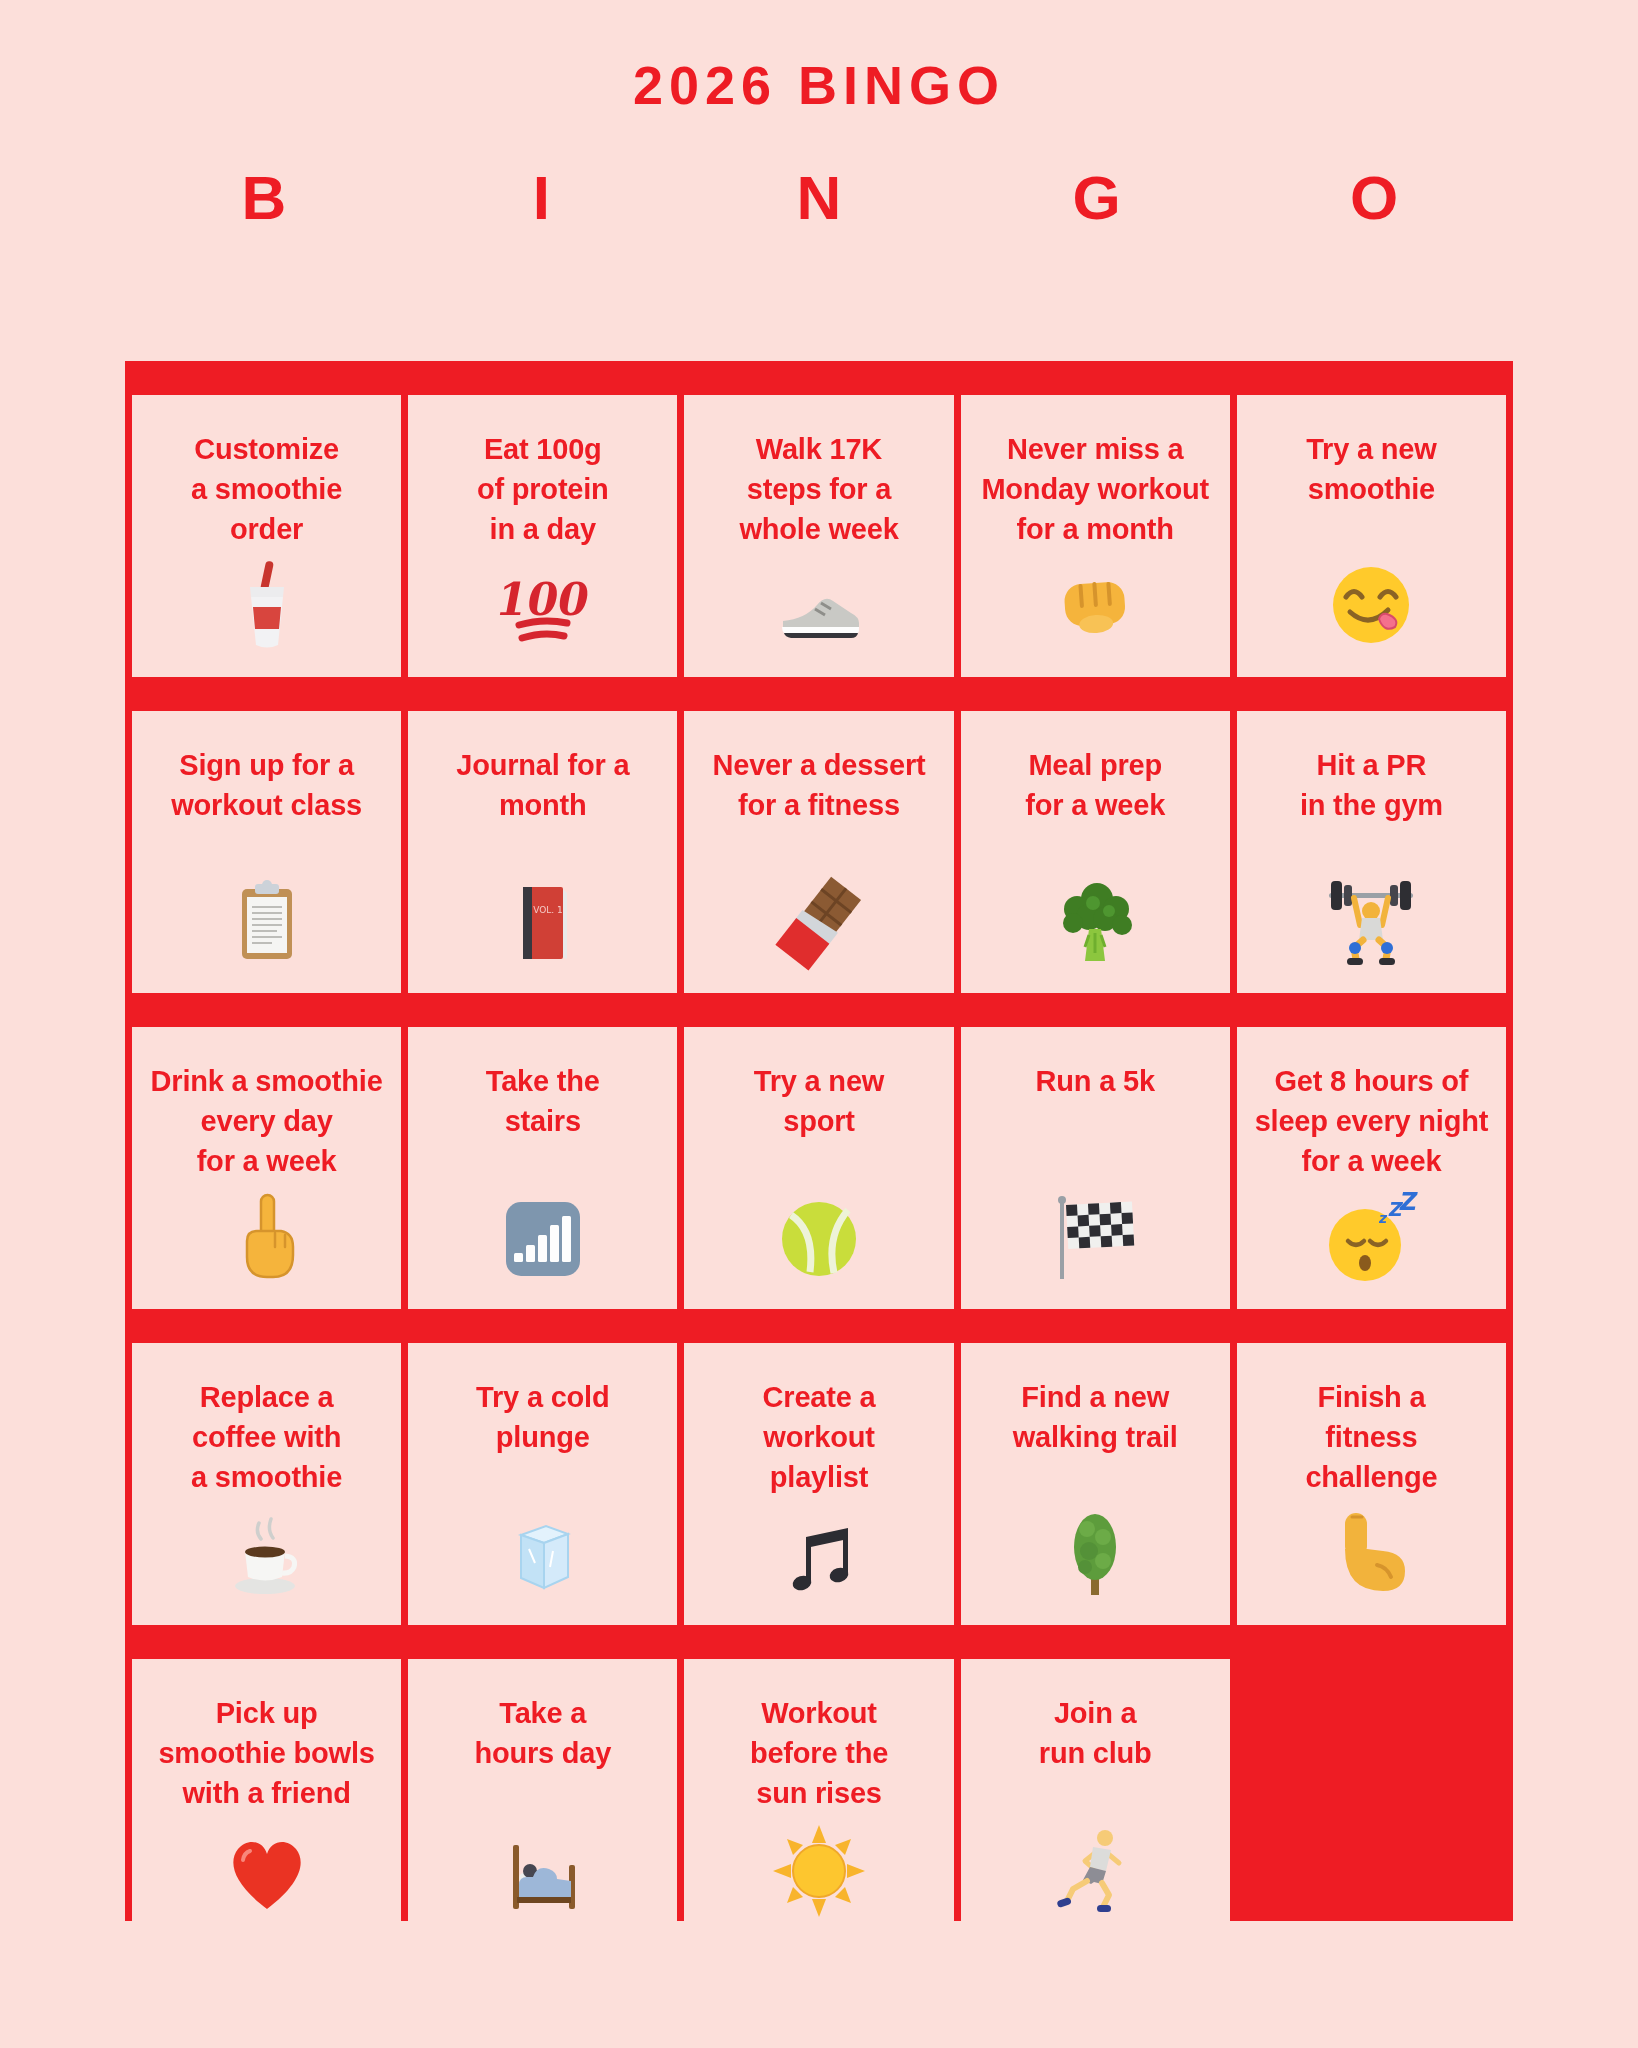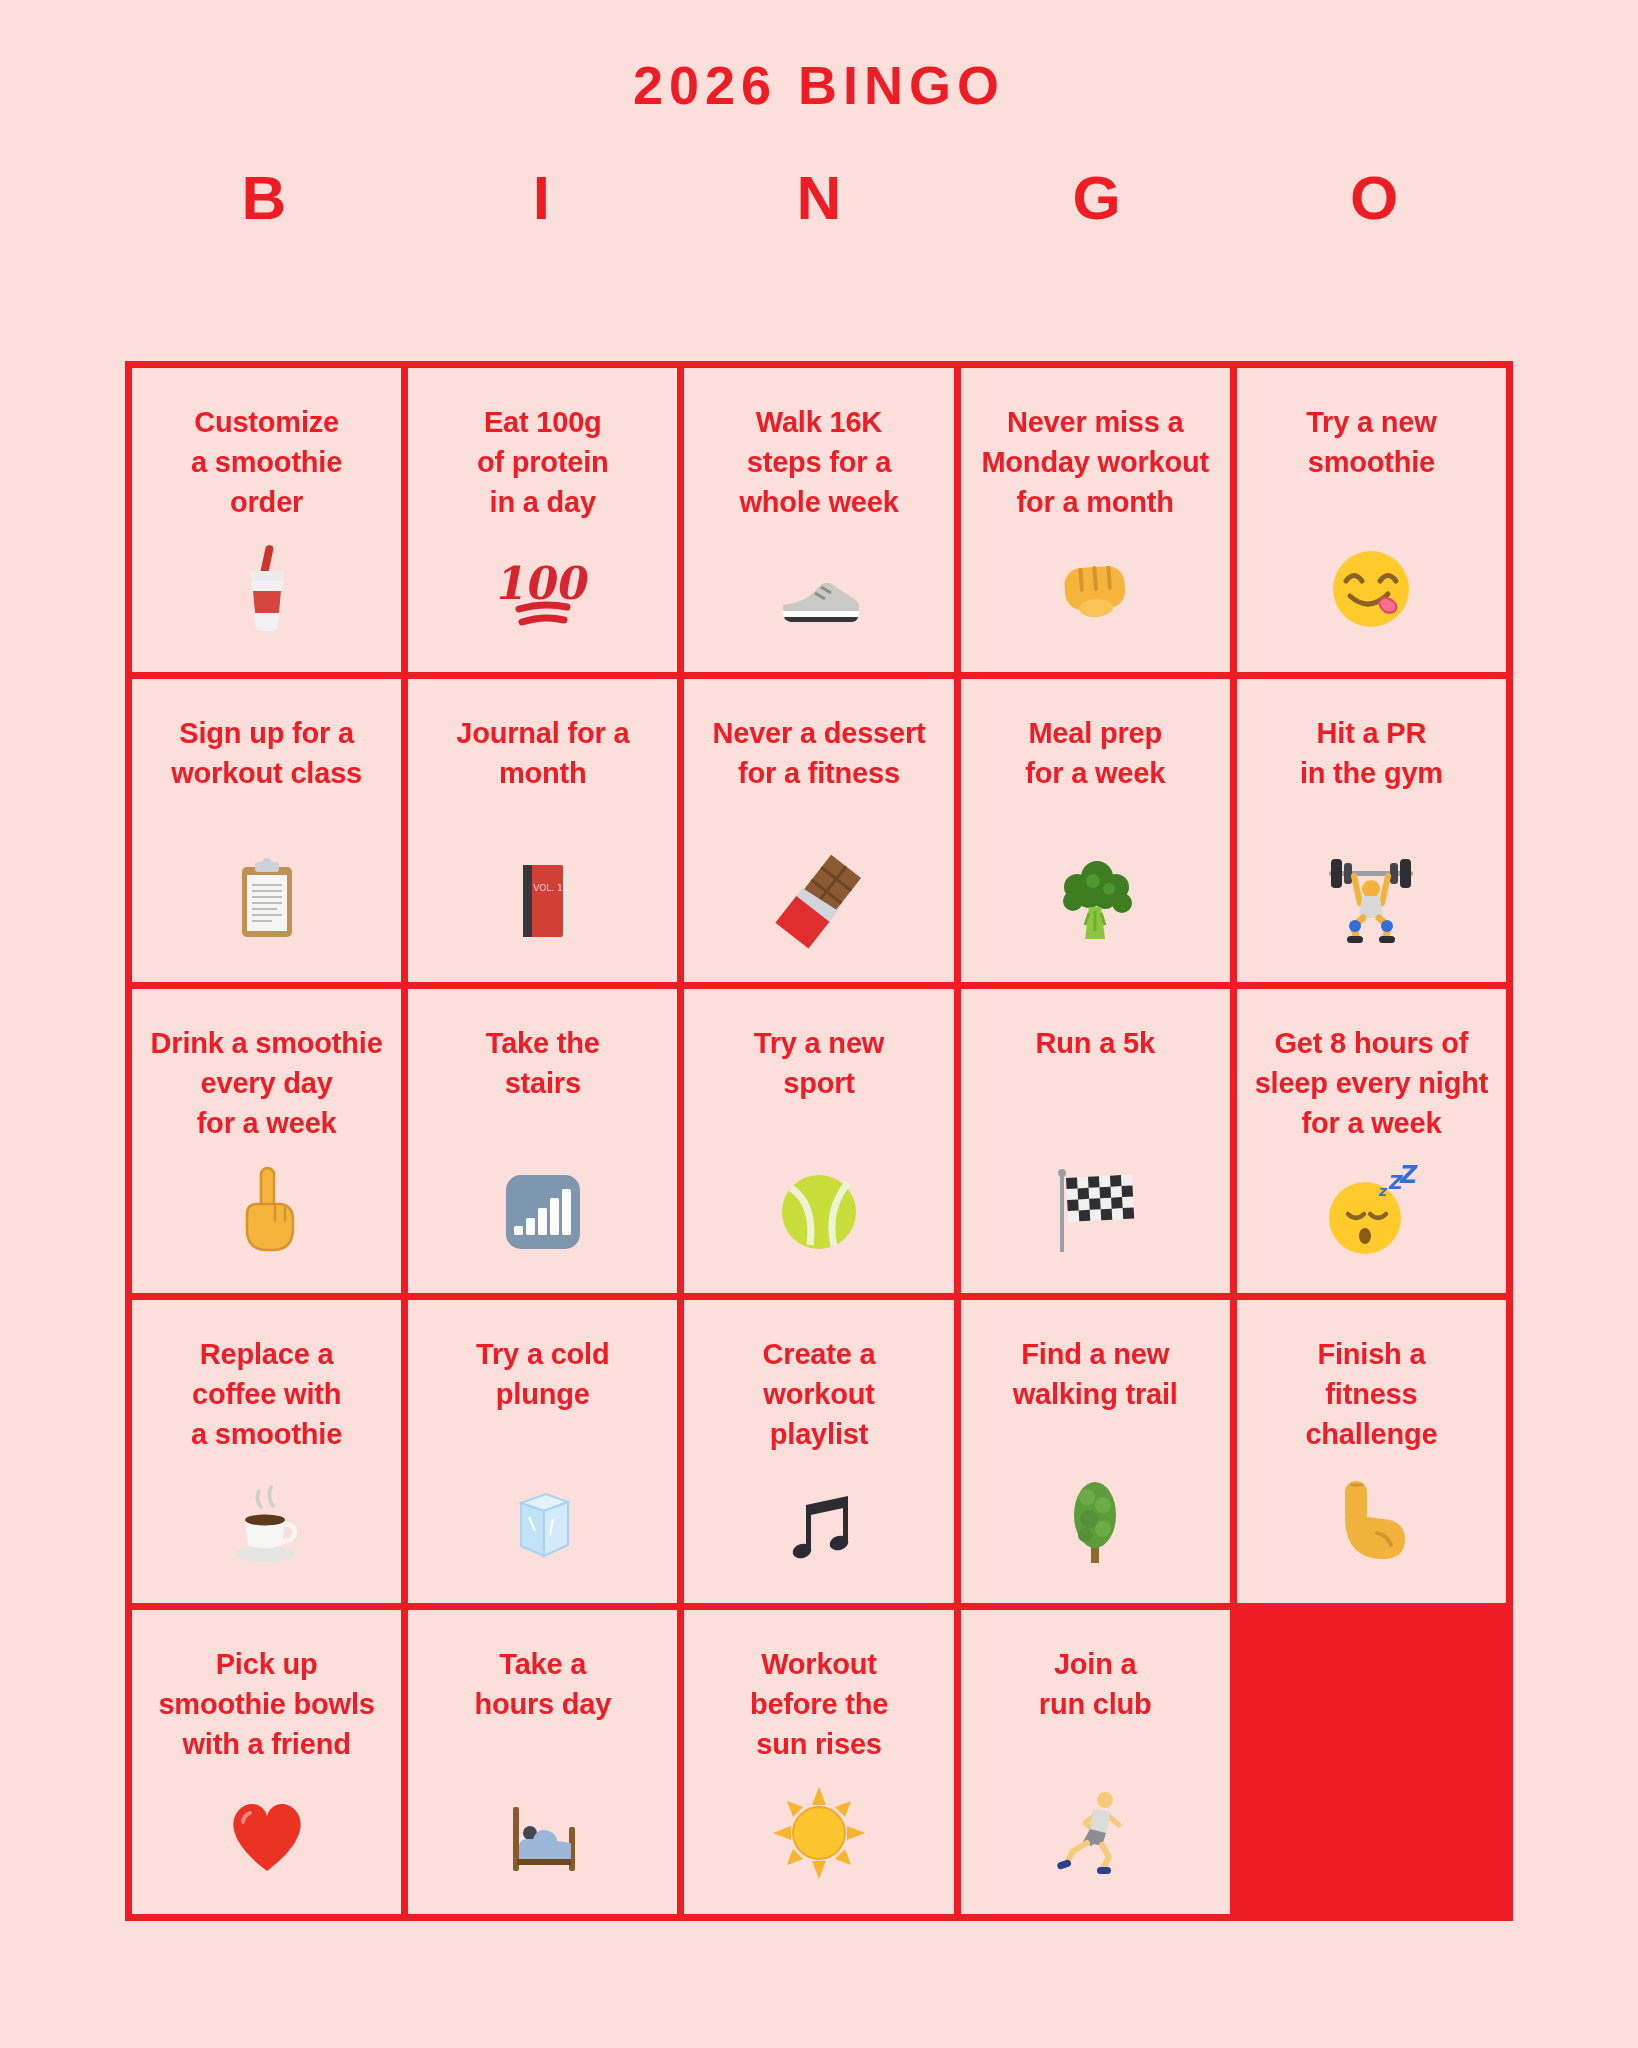--- a/index.html
+++ b/index.html
@@ -25,21 +25,21 @@
   .grid{
     width:1388px;height:1560px;margin:128px auto 0;
     background:var(--accent,#ee1c24);
     padding:7px;box-sizing:border-box;
     display:grid;grid-template-columns:repeat(5,1fr);
     grid-template-rows:repeat(5,1fr);gap:7px;
   }
   .cell{
     background:var(--bg,#fcdfda);
     display:flex;flex-direction:column;align-items:center;
-    padding:34px 4px 0 4px;box-sizing:border-box;
+    padding:34px 4px 0 4px;box-sizing:border-box;margin-top:27px;
   }
   .cell-text{
     min-height:128px;text-align:center;
     font-size:29px;font-weight:800;line-height:40px;
     letter-spacing:-0.2px;color:var(--accent,#ee1c24);
   }
   .cell-icon{
     flex:1;display:flex;align-items:center;justify-content:center;
     padding-bottom:20px;
   }
@@ -82,21 +82,21 @@
         <div class="cell-icon" title="💯">
           <svg viewBox="0 0 100 100">
             <text x="50" y="58" text-anchor="middle" font-family="DejaVu Serif, serif" font-size="44" font-style="italic" font-weight="bold" fill="#d6252e">100</text>
             <path d="M26 68 Q50 61 74 66" stroke="#d6252e" stroke-width="7" fill="none" stroke-linecap="round"></path>
             <path d="M29 81 Q51 74 71 79" stroke="#d6252e" stroke-width="7" fill="none" stroke-linecap="round"></path>
           </svg>
         </div>
       </div>
       <div class="cell">
         <div class="cell-text">
-          <div class="line">Walk 16K</div>
+          <div class="line">Walk 17K</div>
           <div class="line">steps for a</div>
           <div class="line">whole week</div>
         </div>
         <div class="cell-icon" title="👟">
           <svg viewBox="0 0 100 100">
             <path d="M14 64 Q36 62 48 48 Q56 38 64 44 L82 56 Q90 60 90 66 L90 70 H14 Z" fill="#c9c9c5"></path>
             <path d="M46 52 L56 58 M52 46 L62 52" stroke="#8e8e8a" stroke-width="3"></path>
             <path d="M13 70 H90 Q91 78 83 79 H22 Q13 78 13 70 Z" fill="#fdfdfd"></path>
             <path d="M15 76 H89 Q88 81 82 81 H22 Q16 80 15 76 Z" fill="#35353b"></path>
           </svg>

